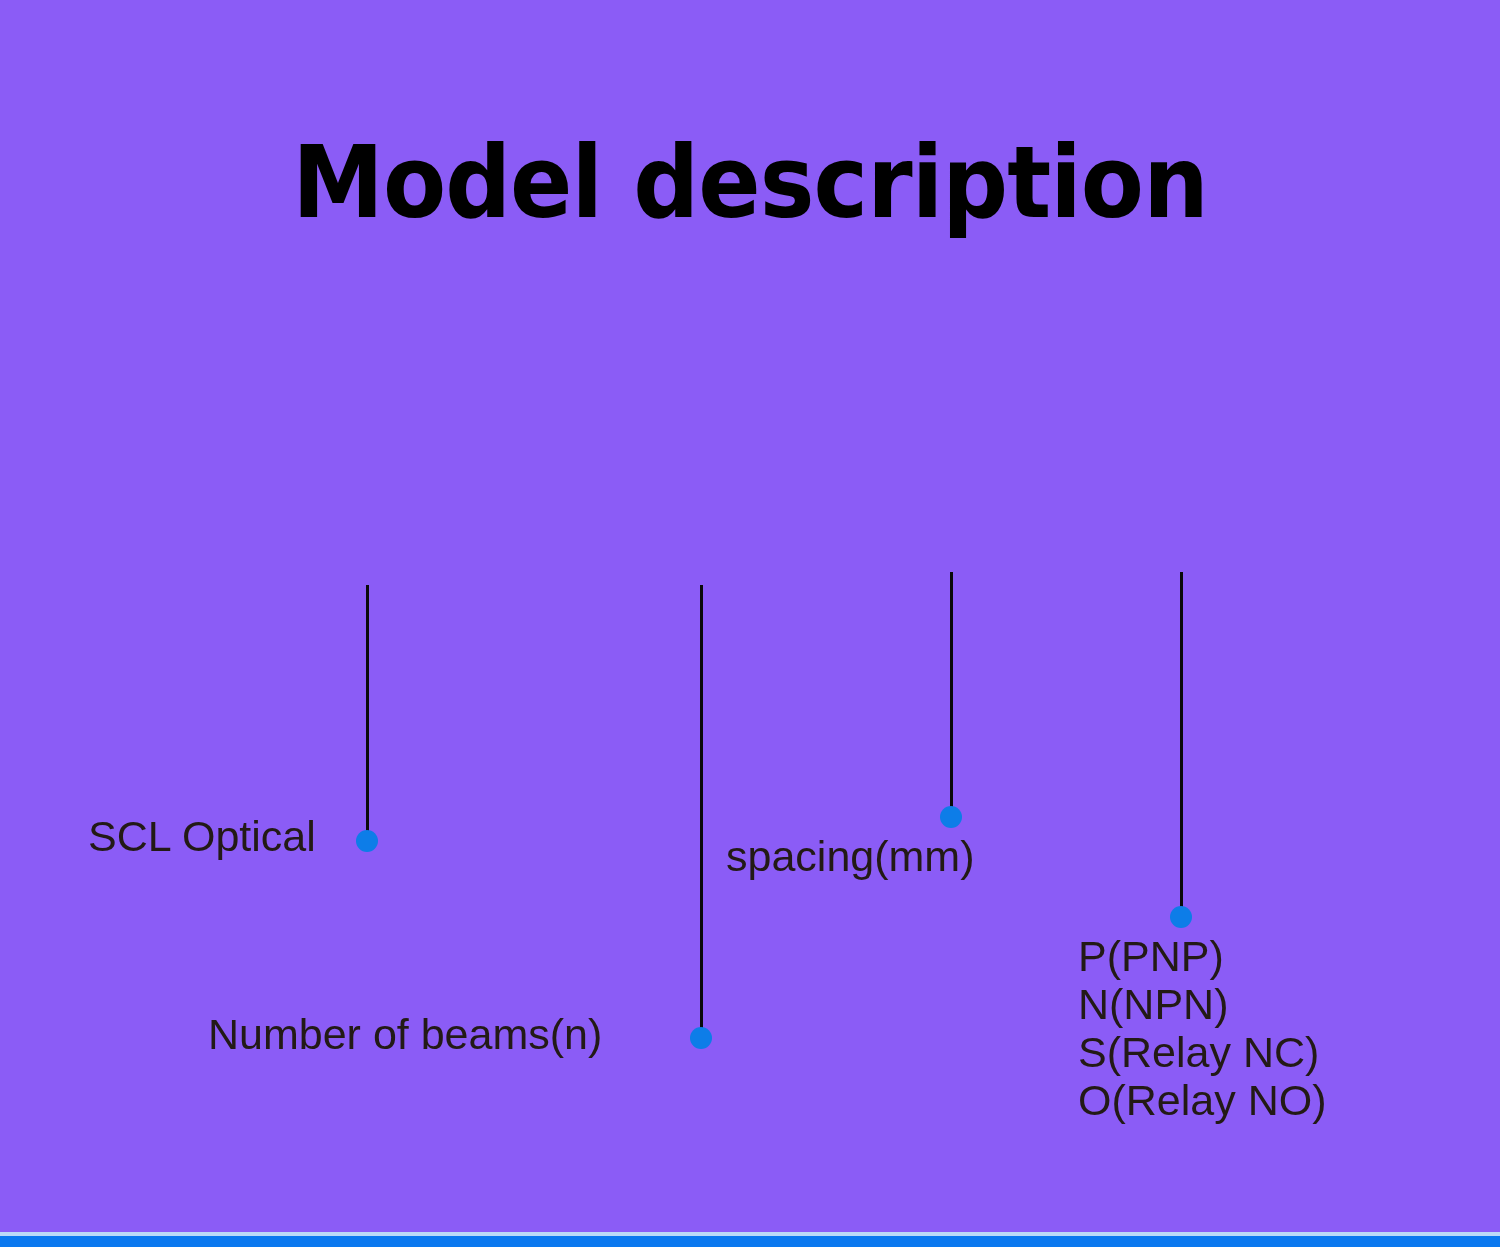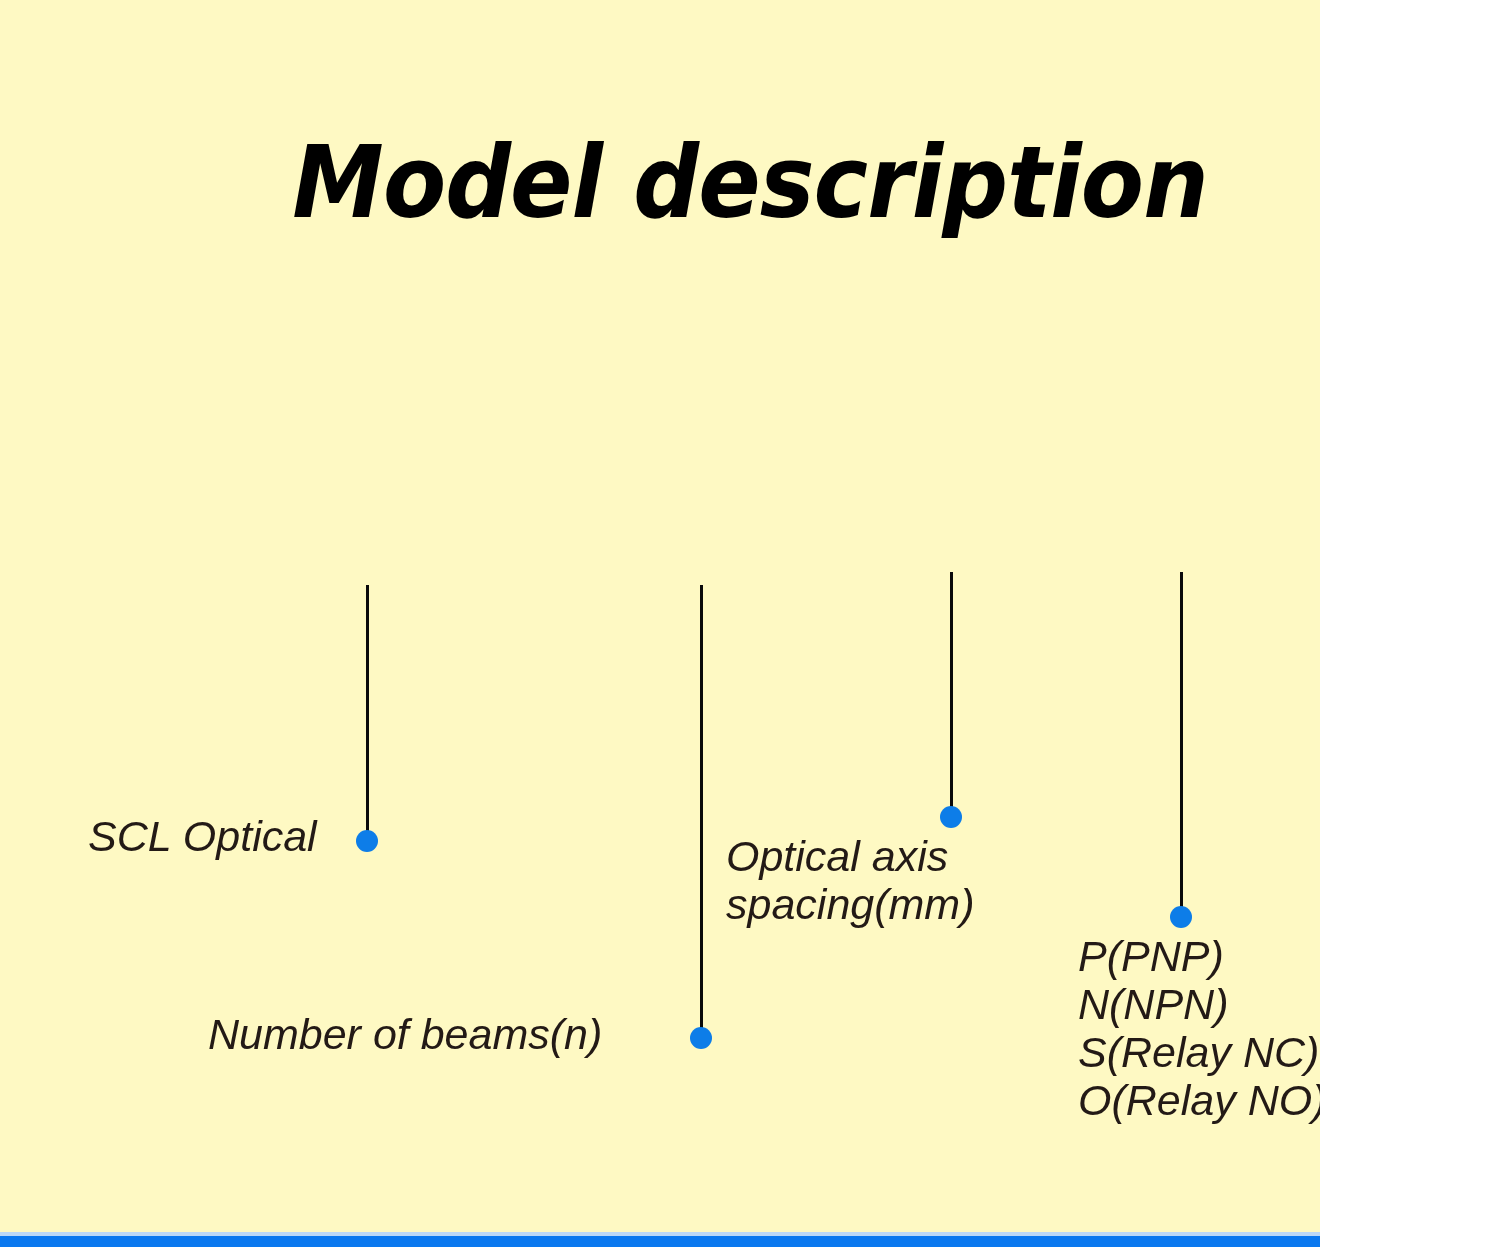--- a/index.html
+++ b/index.html
@@ -6,25 +6,24 @@
   html, body {
     margin: 0;
     padding: 0;
     background: #ffffff;
   }
   body {
     font-family: "Liberation Sans", sans-serif;
   }
   .slide {
     position: relative;
-    width: 1320px;
+    width: 1500px;
     height: 1247px;
-    background: #fef9c3;
+    background: #8b5cf6;
     overflow: hidden;
-    font-style: italic;
   }
 
   
   .slide-title {
     position: absolute;
     left: 0;
     top: 128px;
     width: 1500px;
     text-align: center;
     font-family: "DejaVu Sans", sans-serif;
@@ -140,21 +139,20 @@
   <div class="leader-dot" style="left:940px; top:806px;"></div>
 
   <div class="leader" style="left:1180px; top:572px; height:343px;"></div>
   <div class="leader-dot" style="left:1170px; top:906px;"></div>
 
   <div class="callout" id="callout-scl-series">SCL Optical</div>
 
   <div class="callout" id="callout-beams">Number of beams(n)</div>
 
   <div class="callout multiline" id="callout-spacing">
-    <span class="callout-line">Optical axis</span>
     <span class="callout-line">spacing(mm)</span>
   </div>
 
   <div class="callout multiline" id="callout-output">
     <span class="callout-line">P(PNP)</span>
     <span class="callout-line">N(NPN)</span>
     <span class="callout-line">S(Relay NC)</span>
     <span class="callout-line">O(Relay NO)</span>
   </div>
 

